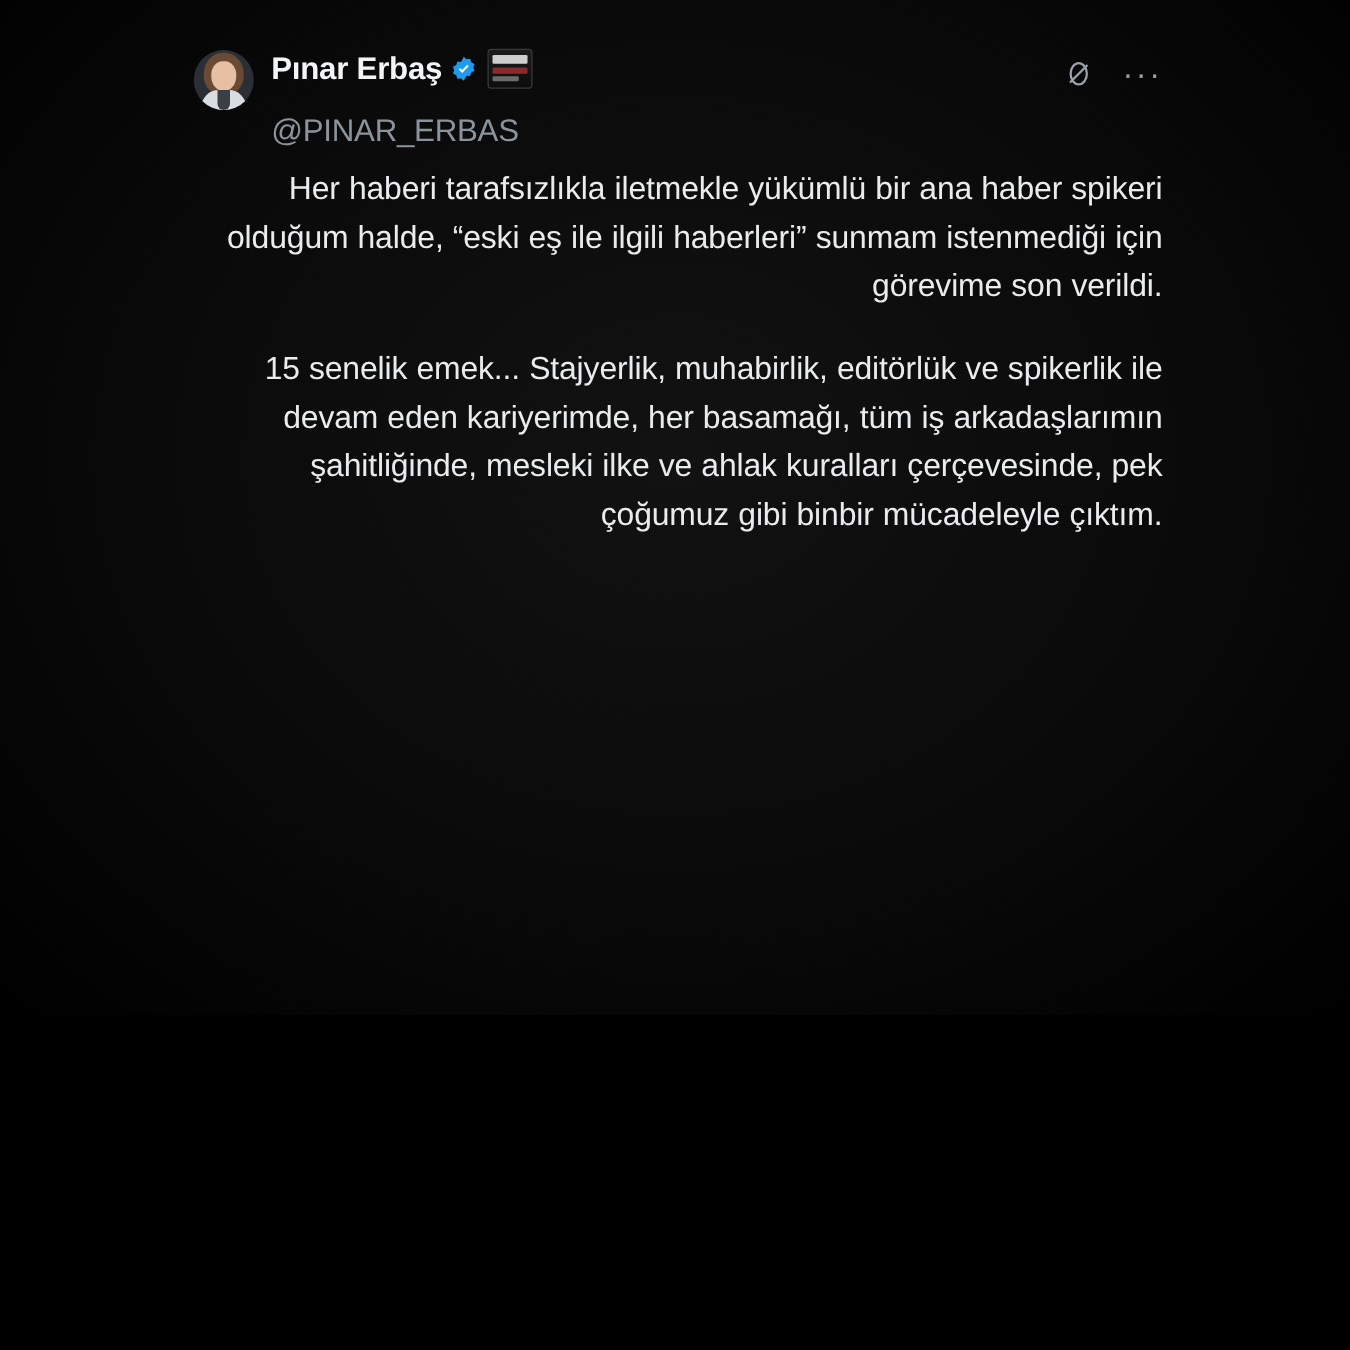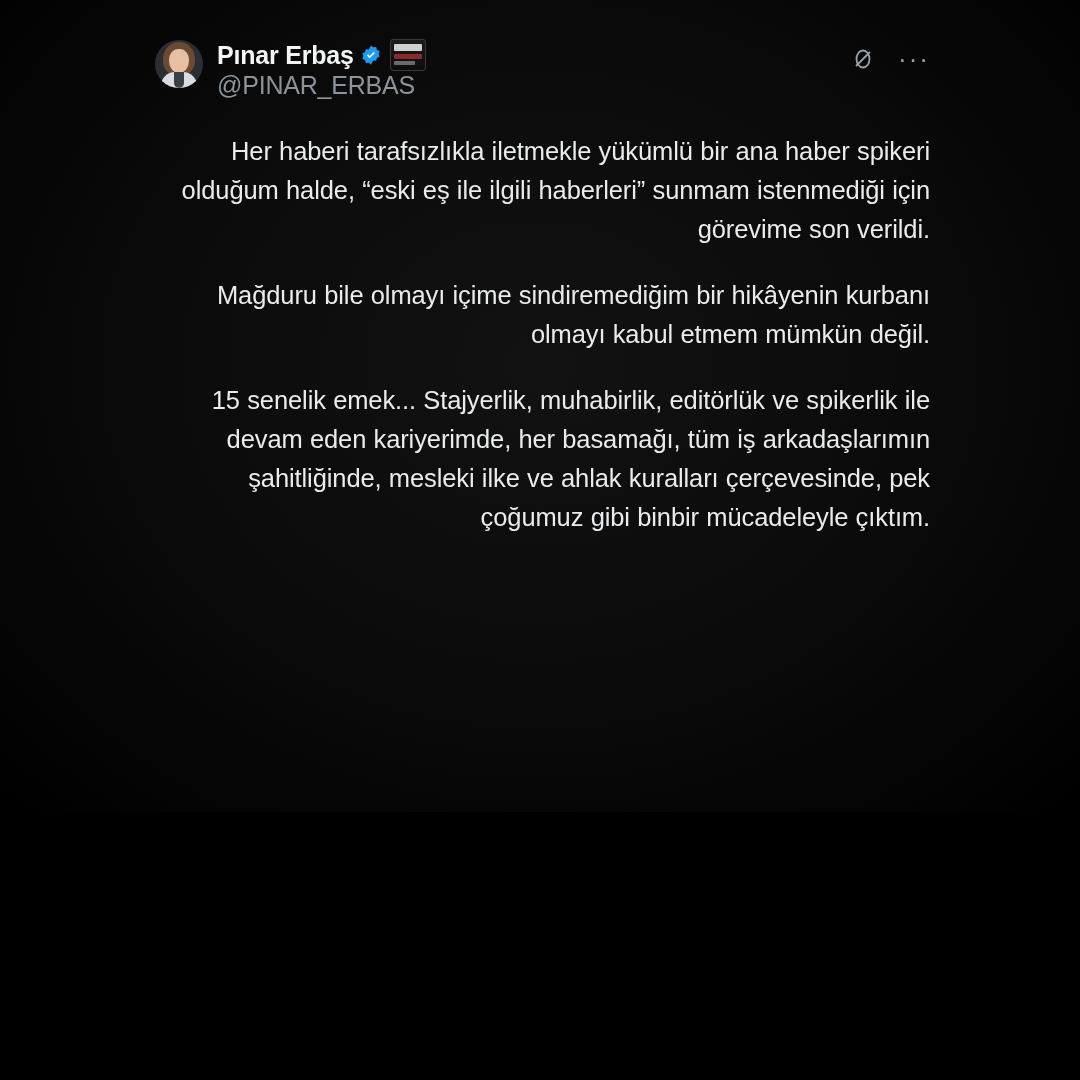--- a/index.html
+++ b/index.html
@@ -140,21 +140,21 @@
     left: 3px;
     top: 21px;
     right: 10px;
     height: 4px;
     background: #6b6b6b;
     border-radius: 1px;
   }
   .handle {
     font-size: 25px;
     color: #8b949c;
-    margin-top: 0;
+    margin-top: 20px;
     letter-spacing: -0.2px;
   }
   .header-actions {
     position: absolute;
     right: 0;
     top: 8px;
     display: flex;
     align-items: center;
     gap: 22px;
   }
@@ -224,19 +224,18 @@
             <ellipse cx="12" cy="12" rx="6.5" ry="8.5" fill="none" stroke="#9aa1a8" stroke-width="1.8"></ellipse>
             <line x1="5" y1="19" x2="19" y2="5" stroke="#9aa1a8" stroke-width="1.8"></line>
           </svg>
         </span>
         <span class="dots">···</span>
       </div>
     </header>
 
     <section class="tweet-body">
       <p class="para">Her haberi tarafsızlıkla iletmekle yükümlü bir ana haber spikeri olduğum halde, “eski eş ile ilgili haberleri” sunmam istenmediği için görevime son verildi.</p>
-      <p class="para">   Mağduru bile olmayı içime sindiremediğim bir hikâyenin kurbanı olmayı kabul etmem mümkün değil.</p>
       <p class="para">   15 senelik emek... Stajyerlik, muhabirlik, editörlük ve spikerlik ile devam eden kariyerimde, her basamağı, tüm iş arkadaşlarımın şahitliğinde, mesleki ilke ve ahlak kuralları çerçevesinde, pek çoğumuz gibi binbir mücadeleyle çıktım.</p>
 
     </section>
 
   </article>
 </div>
 
 </body></html>

